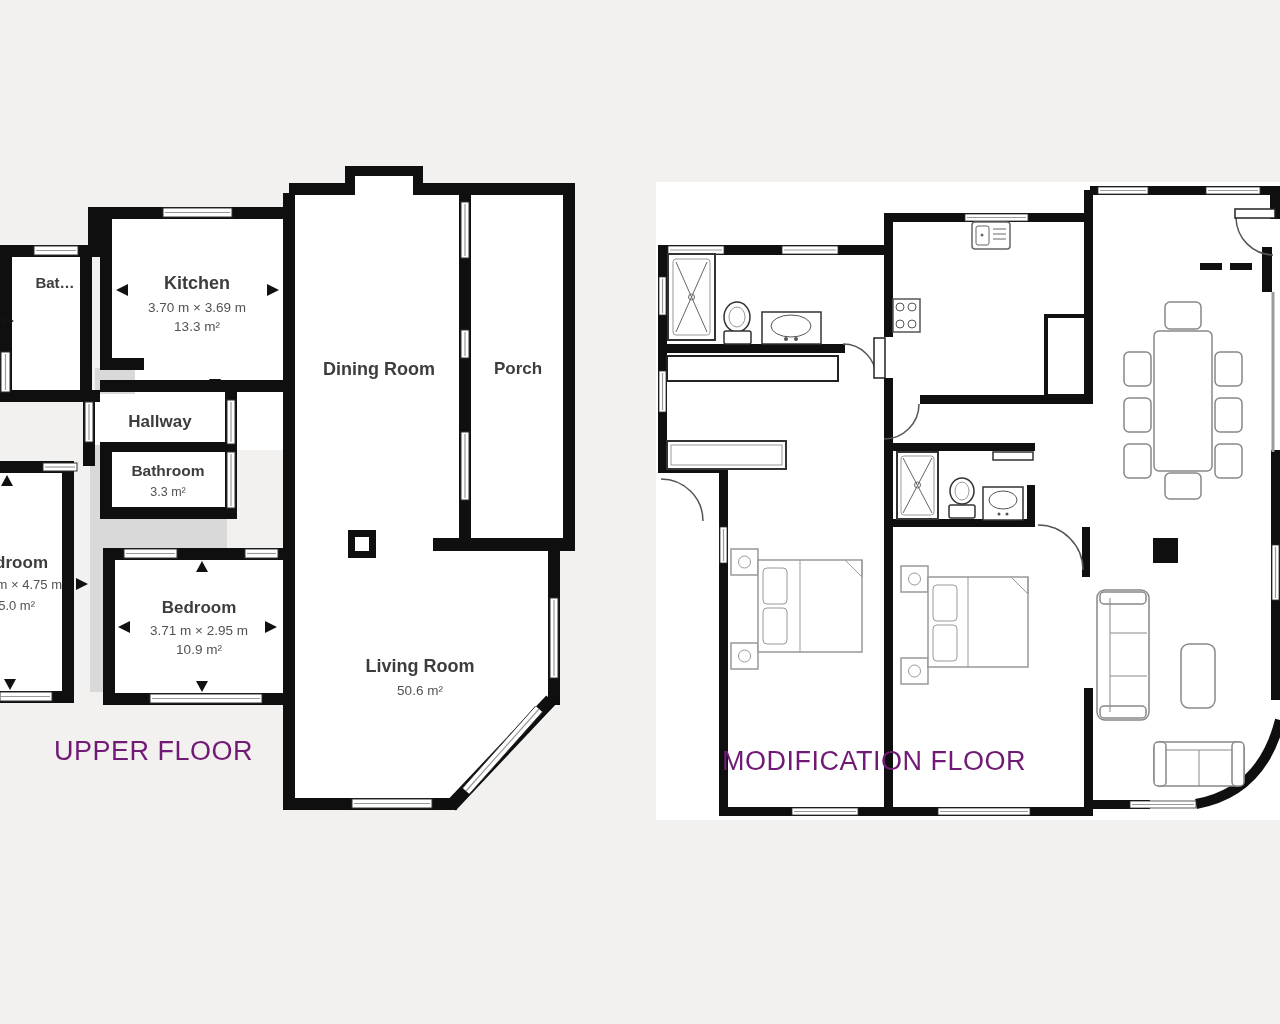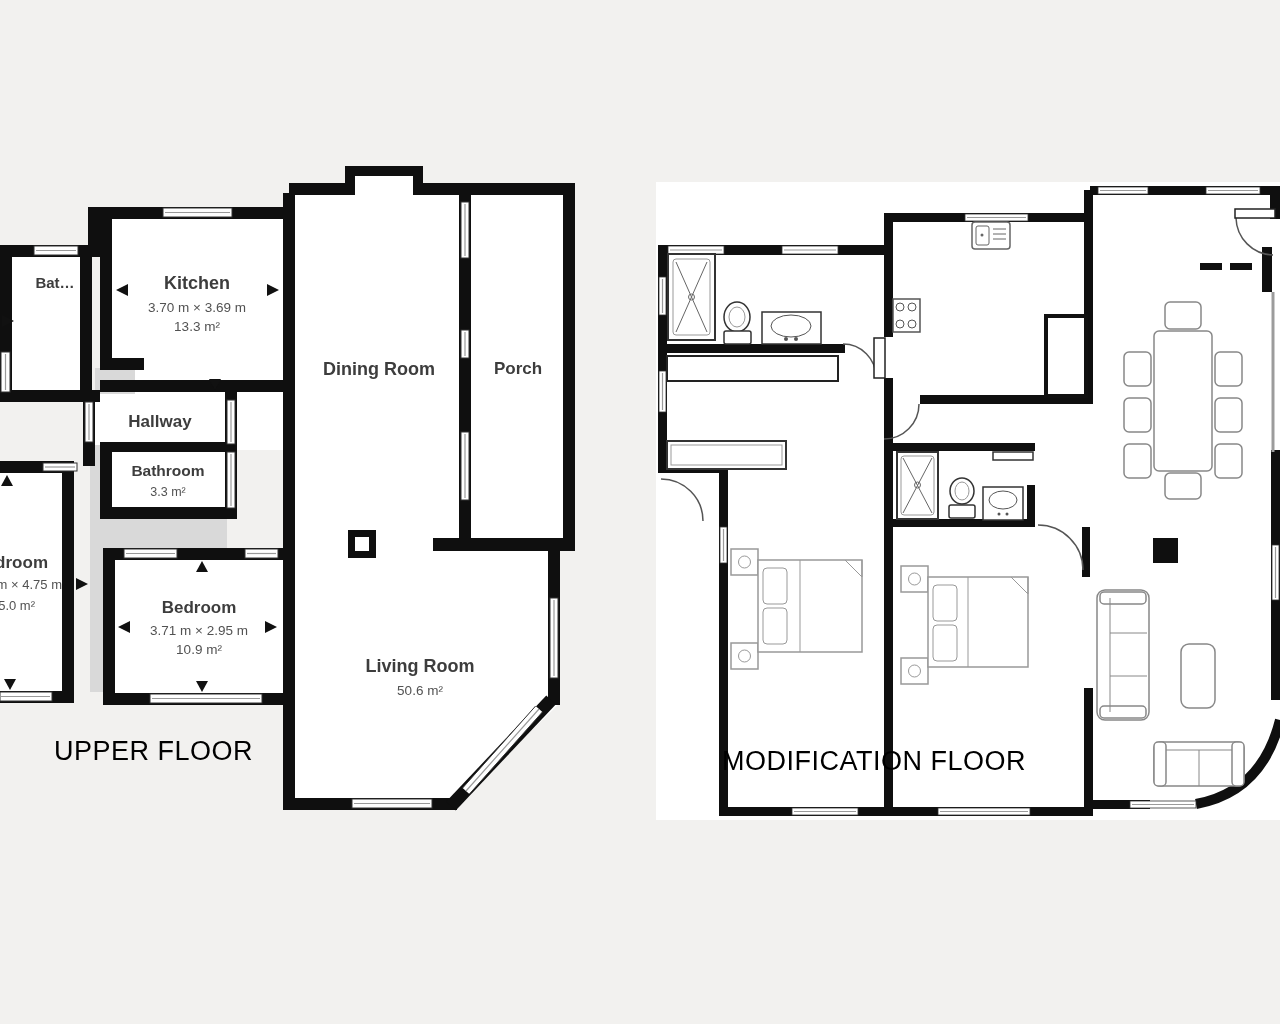--- a/index.html
+++ b/index.html
@@ -1,19 +1,19 @@
 <!DOCTYPE html>
 <html><head>
 <meta charset="utf-8">
 <style>
   html,body{margin:0;padding:0;background:#e9e8e6;}
   #stage{position:relative;width:1280px;height:1024px;background:#f2f1ef;overflow:hidden;
          font-family:"Liberation Sans", sans-serif;}
   #stage svg{position:absolute;left:0;top:0;}
-  .plan-title{position:absolute;font-size:27px;color:#000000;letter-spacing:.5px;white-space:nowrap;}
+  .plan-title{position:absolute;font-size:27px;color:#701a75;letter-spacing:.5px;white-space:nowrap;}
   #upper-title{left:54px;top:736px;}
   #mod-title{left:722px;top:746px;}
   text{font-family:"Liberation Sans","DejaVu Sans",sans-serif;}
   .room-label{font-weight:bold;fill:#3d3d3d;}
   .room-dim{fill:#525252;}
 </style>
 </head>
 <body>
 
 <div id="stage">

